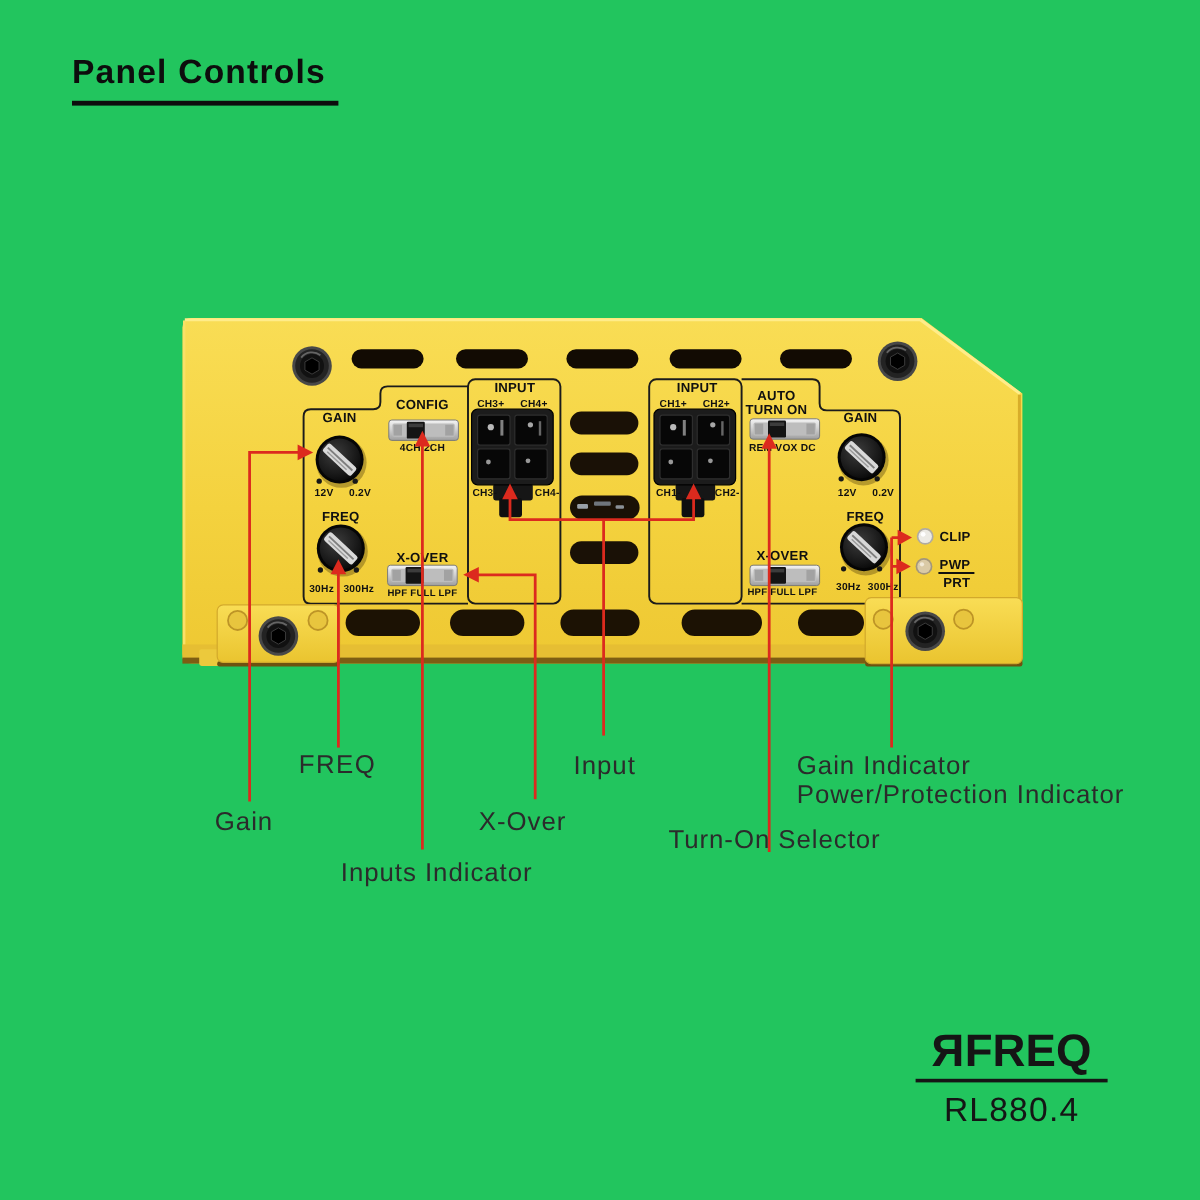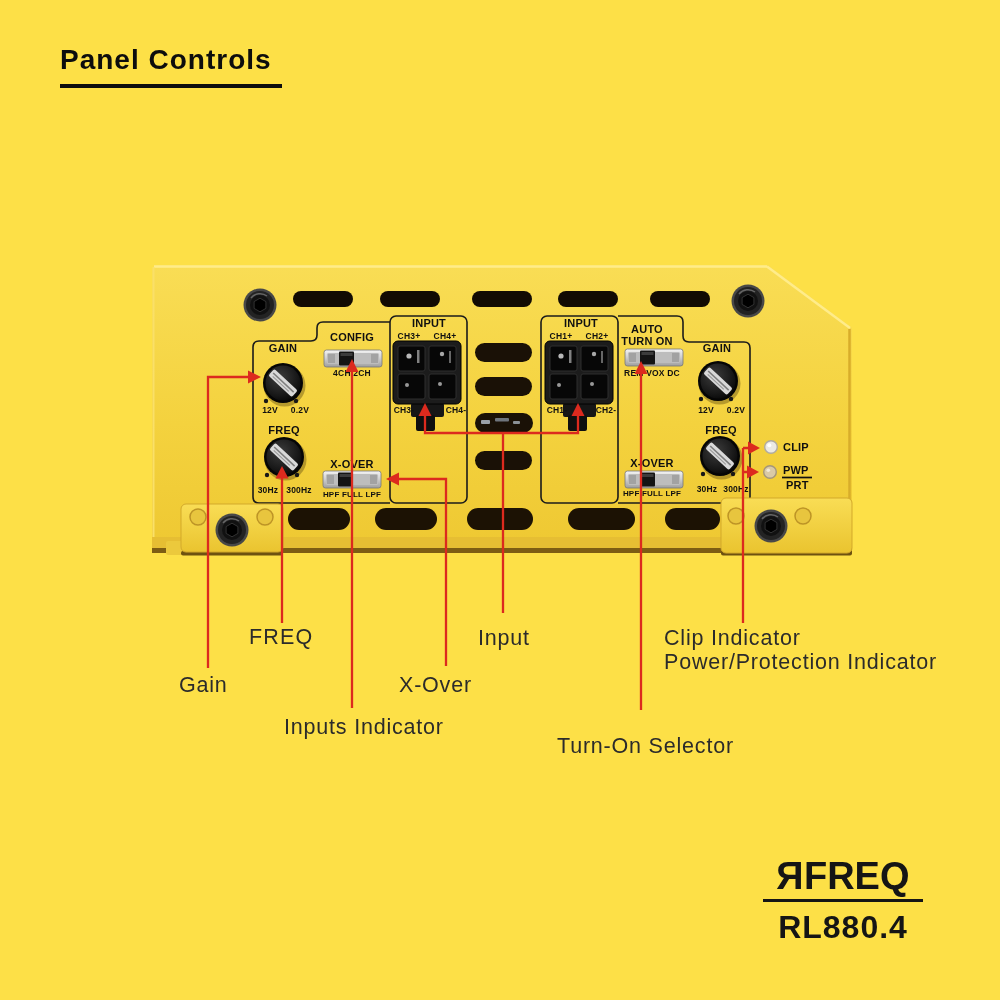--- a/index.html
+++ b/index.html
@@ -1,27 +1,27 @@
 <!DOCTYPE html>
 <html><head>
 <meta charset="utf-8">
 <style>
   html,body{margin:0;padding:0;background:#ffffff;}
-  .canvas{position:relative;width:1000px;height:1000px;background:#fde047;overflow:hidden;
+  .canvas{position:relative;width:1000px;height:1000px;background:#22c55e;overflow:hidden;
           font-family:"Liberation Sans",sans-serif;}
   .page-title{position:absolute;left:60px;top:44px;font-size:28px;font-weight:800;
           color:#0d0d0d;letter-spacing:1px;border-bottom:4px solid #0d0d0d;
           padding:0 10px 8px 0;}
   .panel-svg{position:absolute;left:0;top:0;}
   .callout{position:absolute;font-size:21.5px;color:#2b2b2b;letter-spacing:0.8px;white-space:nowrap;}
   .brand{position:absolute;left:740px;top:858px;width:206px;text-align:center;color:#151515;}
   .brand-name{font-size:38px;font-weight:bold;letter-spacing:0px;line-height:36px;}
   .brand-name .mir{display:inline-block;transform:scaleX(-1);}
   .brand-rule{height:3px;background:#151515;width:160px;margin:5px auto 7px;}
-  .brand-model{font-size:32px;font-weight:bold;letter-spacing:1px;}
+  .brand-model{font-size:28px;font-weight:normal;letter-spacing:1px;}
   
   text{font-family:"Liberation Sans",sans-serif;fill:#101010;font-weight:bold;letter-spacing:0.2px;}
   .t11{font-size:11px;}
   .t8{font-size:8.5px;}
   .t7{font-size:8px;}
   .red-line{stroke:#DC2A1E;stroke-width:2.3;fill:none;}
   .red-arrow{fill:#DC2A1E;}
   .outline{fill:none;stroke:#1b1b1b;stroke-width:1.6;}
 </style>
 </head>
@@ -249,23 +249,23 @@
       <polygon class="red-arrow" points="760,448 748,441.5 748,454.5"></polygon>
       <polygon class="red-arrow" points="759,472 747,465.5 747,478.5"></polygon>
     </g>
   </svg>
 
   <div class="callout" style="left:249px;top:625px;letter-spacing:1.2px;">FREQ</div>
   <div class="callout" style="left:179px;top:673px;">Gain</div>
   <div class="callout" style="left:284px;top:715px;">Inputs Indicator</div>
   <div class="callout" style="left:399px;top:673px;">X-Over</div>
   <div class="callout" style="left:478px;top:626px;">Input</div>
-  <div class="callout" style="left:664px;top:626px;">Clip Indicator</div>
+  <div class="callout" style="left:664px;top:626px;">Gain Indicator</div>
   <div class="callout" style="left:664px;top:650px;text-align:center;">Power/Protection Indicator</div>
-  <div class="callout" style="left:557px;top:734px;">Turn-On Selector</div>
+  <div class="callout" style="left:557px;top:688px;">Turn-On Selector</div>
 
   <div class="brand">
     <div class="brand-name"><span class="mir">R</span><span>FREQ</span></div>
     <div class="brand-rule"></div>
     <div class="brand-model">RL880.4</div>
   </div>
 
 </div>
 
 </body></html>

